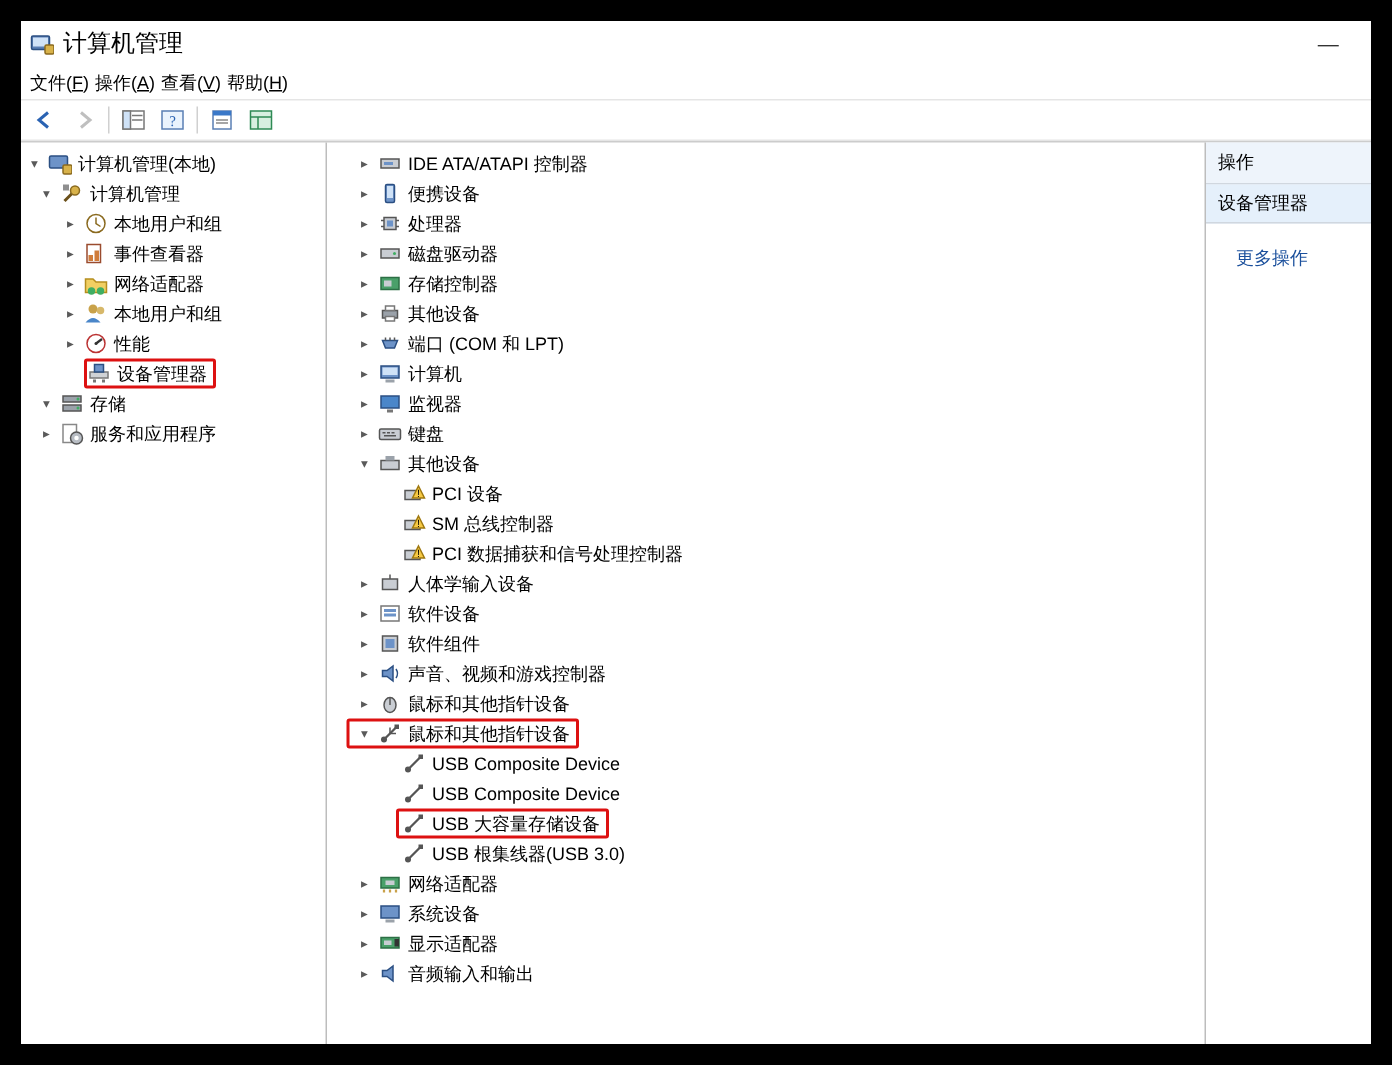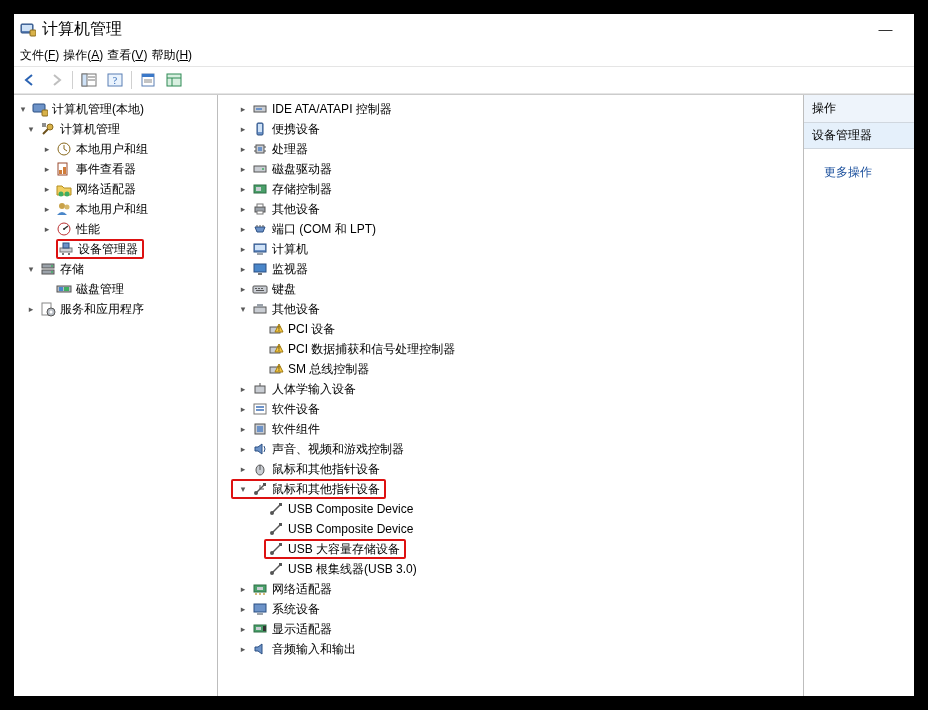--- a/index.html
+++ b/index.html
@@ -322,32 +322,20 @@
           <svg width="16" height="16" viewBox="0 0 16 16">
               <rect x="2" y="3" width="12" height="4" fill="#9ba2aa" stroke="#555"></rect>
               <rect x="2" y="9" width="12" height="4" fill="#9ba2aa" stroke="#555"></rect>
               <circle cx="12" cy="5" r="1" fill="#3fae62"></circle>
               <circle cx="12" cy="11" r="1" fill="#3fae62"></circle>
             </svg>
         </span>
         <span class="lbl">存储</span>
       </div>
 
-      <div class="row">
-        <span class="ind" style="width:26px"></span>
-        <span class="tw empty">▸</span>
-        <span class="ic">
-          <svg width="16" height="16" viewBox="0 0 16 16">
-              <rect x="1" y="5" width="14" height="6" fill="#b8bdc4" stroke="#555"></rect>
-              <rect x="3" y="6" width="4" height="4" fill="#4a86c9"></rect>
-              <rect x="8" y="6" width="5" height="4" fill="#3fae62"></rect>
-            </svg>
-        </span>
-        <span class="lbl">磁盘管理</span>
-      </div>
 
       <div class="row">
         <span class="ind" style="width:10px"></span>
         <span class="tw">▸</span>
         <span class="ic">
           <svg width="16" height="16" viewBox="0 0 16 16">
               <rect x="2" y="2" width="9" height="12" fill="#fff" stroke="#888"></rect>
               <circle cx="11" cy="11" r="4" fill="#b8bdc4" stroke="#555"></circle>
               <circle cx="11" cy="11" r="1.5" fill="#fff"></circle>
             </svg>
@@ -515,33 +503,33 @@
 
       <div class="row">
           <span class="ind" style="width:50px"></span>
           <span class="ic">
             <svg width="16" height="16" viewBox="0 0 16 16">
               <rect x="2" y="6" width="10" height="6" fill="#c9cdd3" stroke="#555"></rect>
               <path d="M11 3 L15 11 H7 Z" fill="#f6c944" stroke="#a07a12"></path>
               <text x="11" y="10" text-anchor="middle" font-size="7" fill="#000">!</text>
             </svg>
           </span>
-          <span class="lbl">PCI 数据捕获和信号处理控制器</span>
+          <span class="lbl">SM 总线控制器</span>
         </div>
 
       <div class="row">
           <span class="ind" style="width:50px"></span>
           <span class="ic">
             <svg width="16" height="16" viewBox="0 0 16 16">
               <rect x="2" y="6" width="10" height="6" fill="#c9cdd3" stroke="#555"></rect>
               <path d="M11 3 L15 11 H7 Z" fill="#f6c944" stroke="#a07a12"></path>
               <text x="11" y="10" text-anchor="middle" font-size="7" fill="#000">!</text>
             </svg>
           </span>
-          <span class="lbl">SM 总线控制器</span>
+          <span class="lbl">PCI 数据捕获和信号处理控制器</span>
         </div>
 
       <div class="row">
           <span class="ind" style="width:18px"></span>
           <span class="tw">▸</span>
           <span class="ic">
             <svg width="16" height="16" viewBox="0 0 16 16">
               <rect x="3" y="5" width="10" height="7" fill="#c9cdd3" stroke="#555"></rect>
               <line x1="8" y1="2" x2="8" y2="5" stroke="#555"></line>
             </svg>

